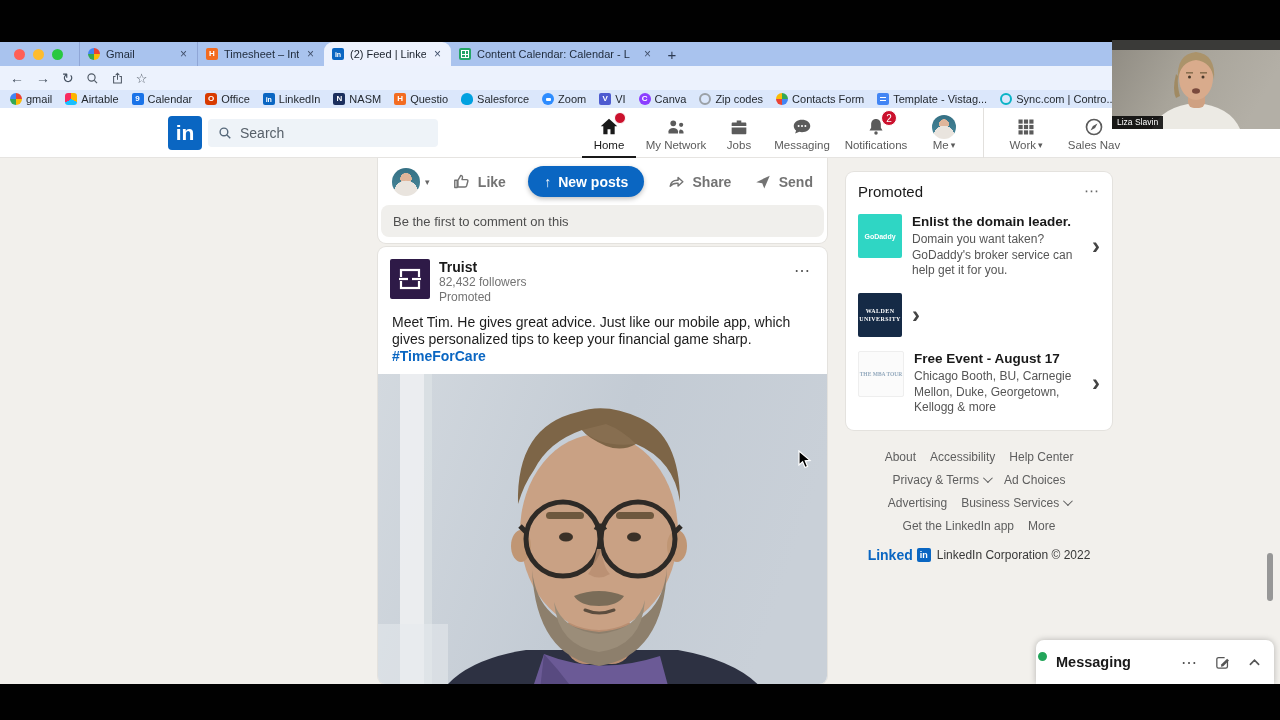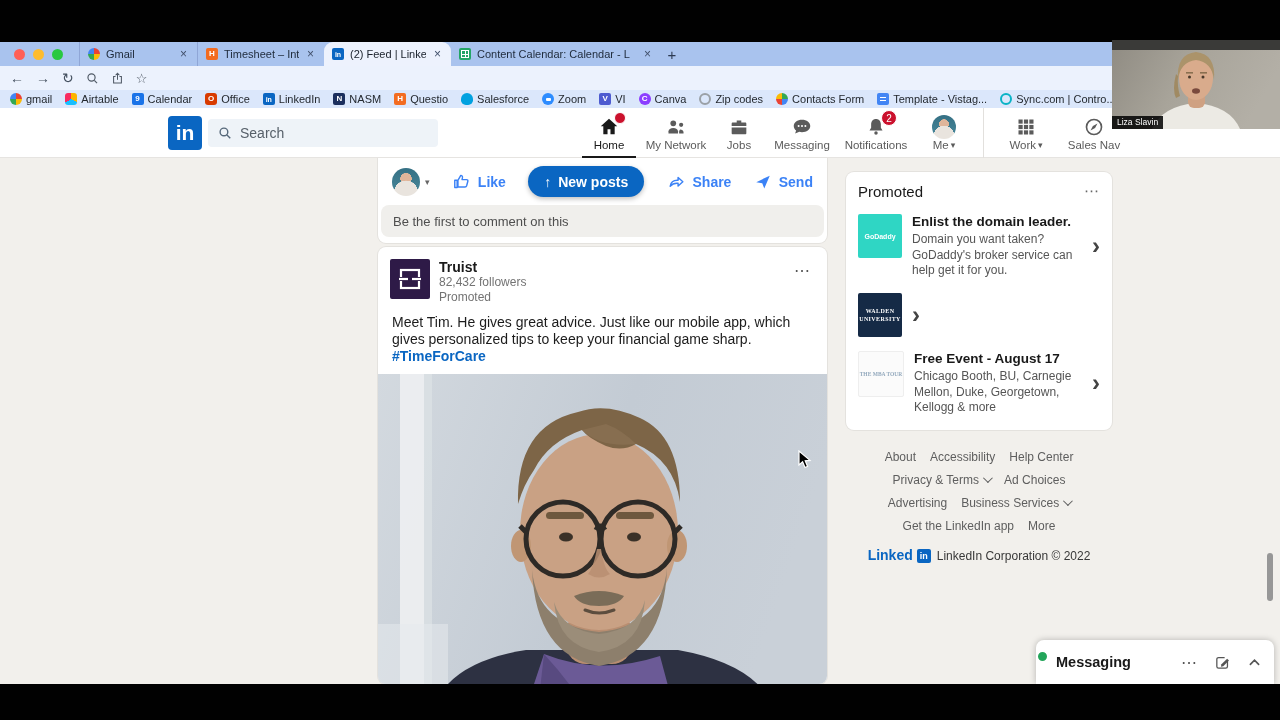--- a/index.html
+++ b/index.html
@@ -96,21 +96,21 @@
   .av32{width:32px;height:32px;}
 
   
   .page{position:absolute;left:0;top:116px;width:1280px;height:526px;background:#f2f0ec;overflow:hidden;}
   .feed-col{position:absolute;left:378px;top:0;width:449px;}
   .card{background:#fff;box-shadow:0 0 0 1px #e4e2de;border-radius:8px;}
 
   .actions-card{border-radius:0 0 8px 8px;height:85px;box-sizing:border-box;padding:0 3px 3px;}
   .actions-row{height:47px;display:flex;align-items:center;padding:0 11px;justify-content:space-between;}
   .act-left{display:flex;align-items:center;gap:5px;color:#666;}
-  .act{display:flex;align-items:center;gap:7px;color:#3b82f6;font-size:14px;font-weight:bold;}
+  .act{display:flex;align-items:center;gap:7px;color:#737373;font-size:14px;font-weight:bold;}
   .newposts{height:31px;background:#0a66c2;border-radius:16px;color:#fff;font-size:14px;
             font-weight:bold;display:flex;align-items:center;gap:7px;padding:0 16px;
             box-shadow:0 2px 5px rgba(0,0,0,.25);}
   .comment-strip{height:32px;background:#f0efec;border-radius:8px;display:flex;align-items:center;
                  padding:0 12px;font-size:13px;color:#4e4e4e;}
 
   .truist-card{margin-top:4px;height:437px;overflow:hidden;position:relative;}
   .post-head{display:flex;padding:12px 12px 0;gap:9px;justify-content:space-between;}
   .truist-logo{width:40px;height:40px;background:#2e1a47;border-radius:2px;flex:none;
                display:flex;align-items:center;justify-content:center;}
@@ -137,21 +137,21 @@
   .ad-body{flex:1;min-width:0;}
   .ad-title{font-size:13.5px;font-weight:bold;color:#191919;line-height:1.2;margin-bottom:2px;}
   .ad-desc{font-size:12px;color:#555;line-height:1.3;}
   .ad-chev{color:#444;font-size:24px;line-height:44px;font-weight:bold;align-self:center;}
 
   .footer{margin-top:20px;font-size:12px;color:#5e5e5e;}
   .f-row{display:flex;justify-content:center;gap:14px;margin-bottom:9px;align-items:center;}
   .f-link{display:flex;align-items:center;gap:4px;white-space:nowrap;}
   .chev-down{width:6px;height:6px;border-right:1.5px solid #5e5e5e;border-bottom:1.5px solid #5e5e5e;
              transform:rotate(45deg) translateY(-2px);display:inline-block;}
-  .f-logo-row{display:flex;justify-content:center;align-items:flex-end;gap:4px;margin-top:14px;}
+  .f-logo-row{display:flex;justify-content:center;align-items:center;gap:4px;margin-top:14px;}
   .f-linked{color:#0a66c2;font-weight:bold;font-size:14px;}
   .f-in{width:14px;height:14px;background:#0a66c2;border-radius:2px;color:#fff;font-size:9px;
         font-weight:bold;display:flex;align-items:center;justify-content:center;}
   .f-in::after{content:"in";}
   .f-copy{font-size:12px;color:#383838;margin-left:2px;}
 
   
   .msg-dock{left:1036px;top:640px;width:238px;height:44px;background:#fff;border-radius:8px 8px 0 0;
             box-shadow:0 0 6px rgba(0,0,0,.25);display:flex;align-items:center;gap:8px;
             padding:0 12px;box-sizing:border-box;z-index:3;}

